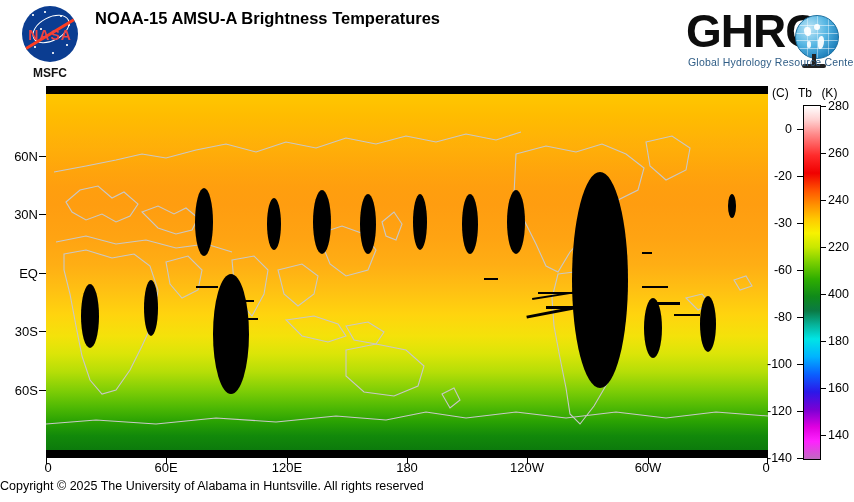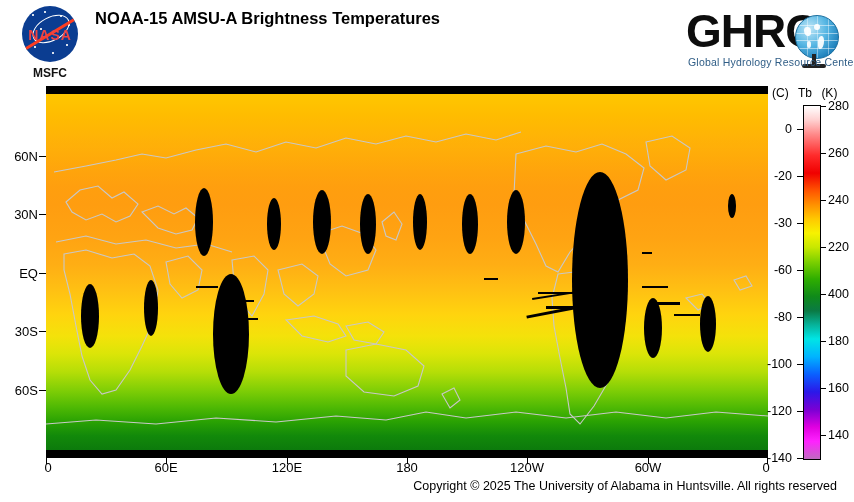--- a/index.html
+++ b/index.html
@@ -92,21 +92,21 @@
        #2b18e8 81%,
        #7a00d4 86%,
        #e000e0 91%,
        #ff22ff 95%,
        #c06ac0 100%);}
   .cbtickR{position:absolute;left:48px;width:6px;height:1px;background:#000;}
   .cblabR{position:absolute;left:56px;font-size:12.5px;transform:translateY(-50%);white-space:nowrap;}
   .cbtickL{position:absolute;left:25px;width:6px;height:1px;background:#000;}
   .cblabL{position:absolute;right:62px;font-size:12.5px;transform:translateY(-50%);white-space:nowrap;text-align:right;}
 
-  #copyright{position:absolute;left:0;top:479px;width:789px;text-align:right;font-size:12.5px;padding-left:48px;}
+  #copyright{position:absolute;left:0;top:479px;width:789px;text-align:left;font-size:12.5px;}
 </style>
 </head>
 <body>
 
 <div id="nasa-logo">
   <div class="ball">
     <div class="star" style="left:10px;top:8px"></div>
     <div class="star" style="left:22px;top:5px"></div>
     <div class="star" style="left:38px;top:9px"></div>
     <div class="star" style="left:46px;top:18px"></div>

